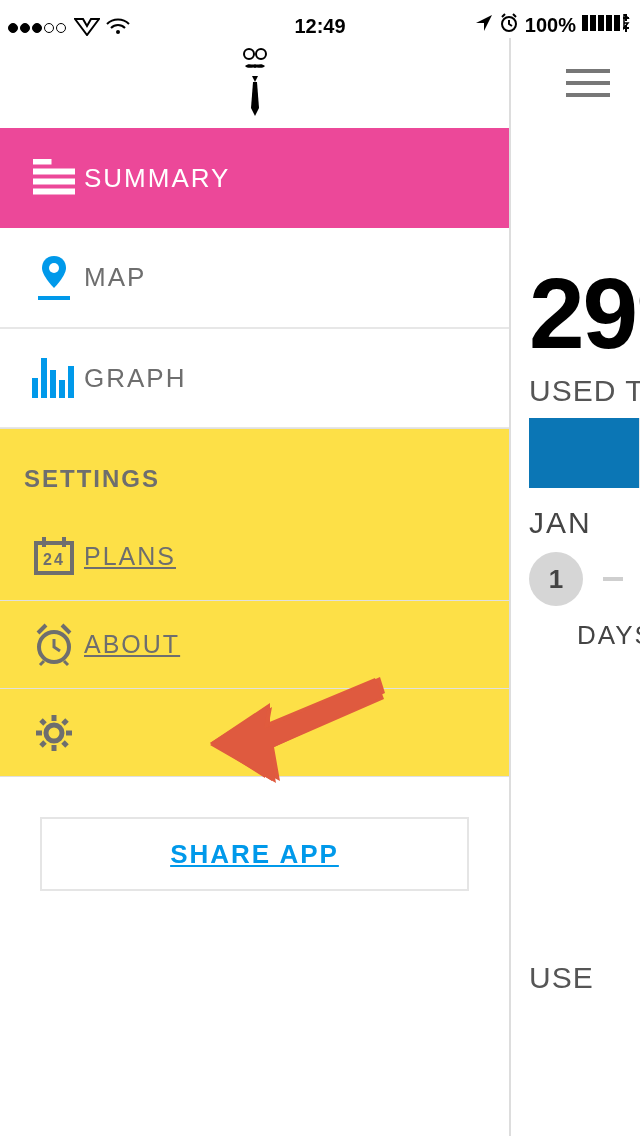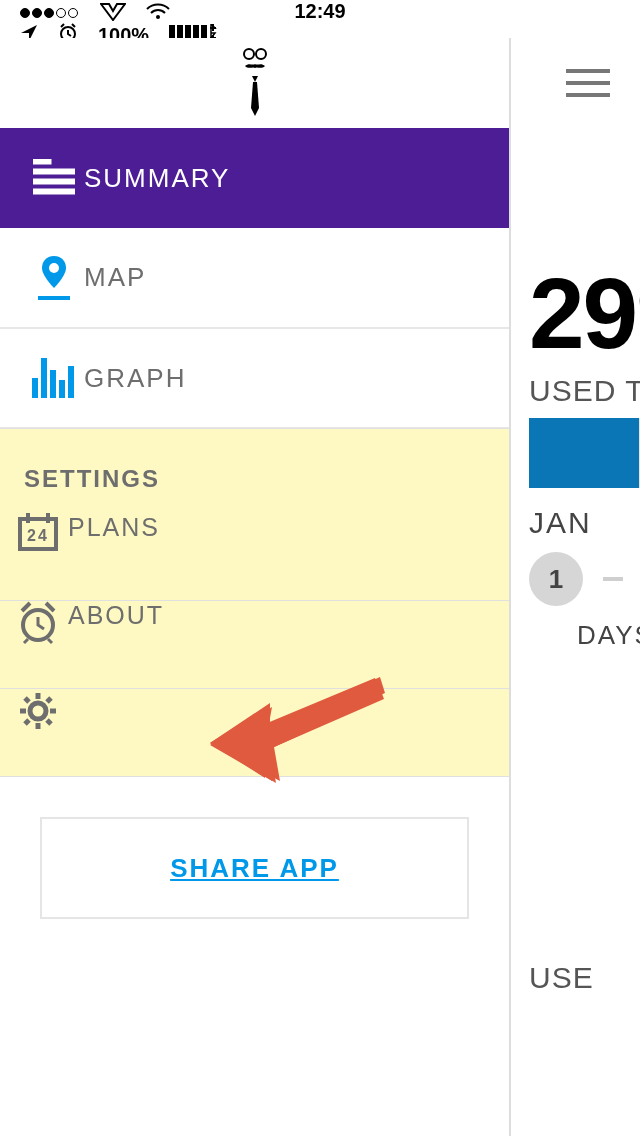--- a/index.html
+++ b/index.html
@@ -1,47 +1,47 @@
 <!DOCTYPE html>
 <html><head>
   <meta charset="utf-8">
   <style>
     * { margin: 0; padding: 0; box-sizing: border-box; }
     html, body { width: 640px; height: 1136px; font-family: -apple-system, "Helvetica Neue", Arial, sans-serif; overflow: hidden; background: #fff; }
 
     
-    .status-bar { height: 38px; display: flex; align-items: flex-start; justify-content: space-between; padding: 0 20px; font-size: 20px; font-weight: 600; flex-direction: column; }
-    .status-left, .status-right { display: flex; align-items: center; gap: 20px; }
+    .status-bar { height: 38px; display: flex; align-items: flex-end; justify-content: space-between; padding: 0 8px; font-size: 20px; font-weight: 600; }
+    .status-left, .status-right { display: flex; align-items: center; gap: 6px; }
     .status-center { position: absolute; left: 50%; transform: translateX(-50%); font-weight: 600; }
     .dots span { display: inline-block; width: 10px; height: 10px; border-radius: 50%; margin-right: 2px; border: 1.5px solid #000; }
     .dots span.fill { background: #000; }
     .signal-icon, .wifi-icon, .nav-icon, .alarm-status-icon, .battery-icon { display: inline-flex; }
     .hamburger { position: absolute; right: 30px; top: 50%; transform: translateY(-50%); width: 44px; height: 28px; display: flex; flex-direction: column; justify-content: space-between; }
     .hamburger div { height: 4px; background: #777; }
 
     
     .stage { position: relative; height: calc(1136px - 38px); }
     .drawer { position: absolute; left: 0; top: 0; width: 510px; height: 100%; background: #fff; border-right: 1px solid #ddd; display: flex; flex-direction: column; }
     .peek { position: absolute; left: 510px; top: 0; width: 400px; height: 100%; background: #fff; border-left: 1px solid #ddd; padding-left: 18px; }
 
     
     .drawer-header { height: 90px; display: flex; align-items: center; justify-content: center; }
 
     .nav-item { display: flex; align-items: center; height: 100px; padding-left: 24px; font-size: 26px; letter-spacing: 2px; color: #6e6e6e; border-bottom: 1px solid #e7e7e7; }
     .nav-item .icon-slot { width: 60px; display: flex; justify-content: center; }
-    .nav-item.active { background: #4c1d95; color: #fff; border-bottom: none; }
+    .nav-item.active { background: #ec4899; color: #fff; border-bottom: none; }
     .nav-item.active .icon-slot svg * { stroke: #fff; fill: #fff; }
 
-    .settings-block { background: #fef9c3; padding-top: 24px; border-top: 1px solid #e0e0e0; }
+    .settings-block { background: #fde047; padding-top: 24px; border-top: 1px solid #e0e0e0; }
     .section-title { font-size: 24px; font-weight: 700; letter-spacing: 2px; color: #6e6e6e; padding: 12px 24px 20px; }
-    .set-item { display: flex; align-items: flex-start; height: 88px; padding-left: 8px; font-size: 25px; letter-spacing: 2px; color: #6e6e6e; border-bottom: 1px solid #e0e0e0; }
+    .set-item { display: flex; align-items: center; height: 88px; padding-left: 24px; font-size: 25px; letter-spacing: 2px; color: #6e6e6e; border-bottom: 1px solid #e0e0e0; text-decoration: underline; }
     .set-item .icon-slot { width: 60px; display: flex; justify-content: center; }
 
     .share-wrap { padding: 40px; }
-    .share-btn { width: 100%; height: 102px; border: 2px solid #e5e5e5; background: #fff; color: #0099ea; font-size: 26px; font-weight: 700; letter-spacing: 2px; text-decoration: underline; }
+    .share-btn { width: 100%; height: 74px; border: 2px solid #e5e5e5; background: #fff; color: #0099ea; font-size: 26px; font-weight: 700; letter-spacing: 2px; text-decoration: underline; }
 
     
     .peek-top { height: 90px; }
     .big-number { font-size: 100px; font-weight: 800; letter-spacing: -2px; margin-top: 140px; line-height: 0.9; }
     .used-text { font-size: 30px; color: #555; letter-spacing: 1px; margin-top: 16px; }
     .bar { margin-top: 10px; width: 200px; height: 70px; display: flex; }
     .bar .fill { background: #0b76b5; width: 55%; }
     .bar .rest { background: #e6e6e6; width: 45%; }
     .month { font-size: 30px; color: #444; letter-spacing: 2px; margin-top: 18px; }
     .days-row { display: flex; align-items: center; gap: 20px; margin-top: 12px; }

